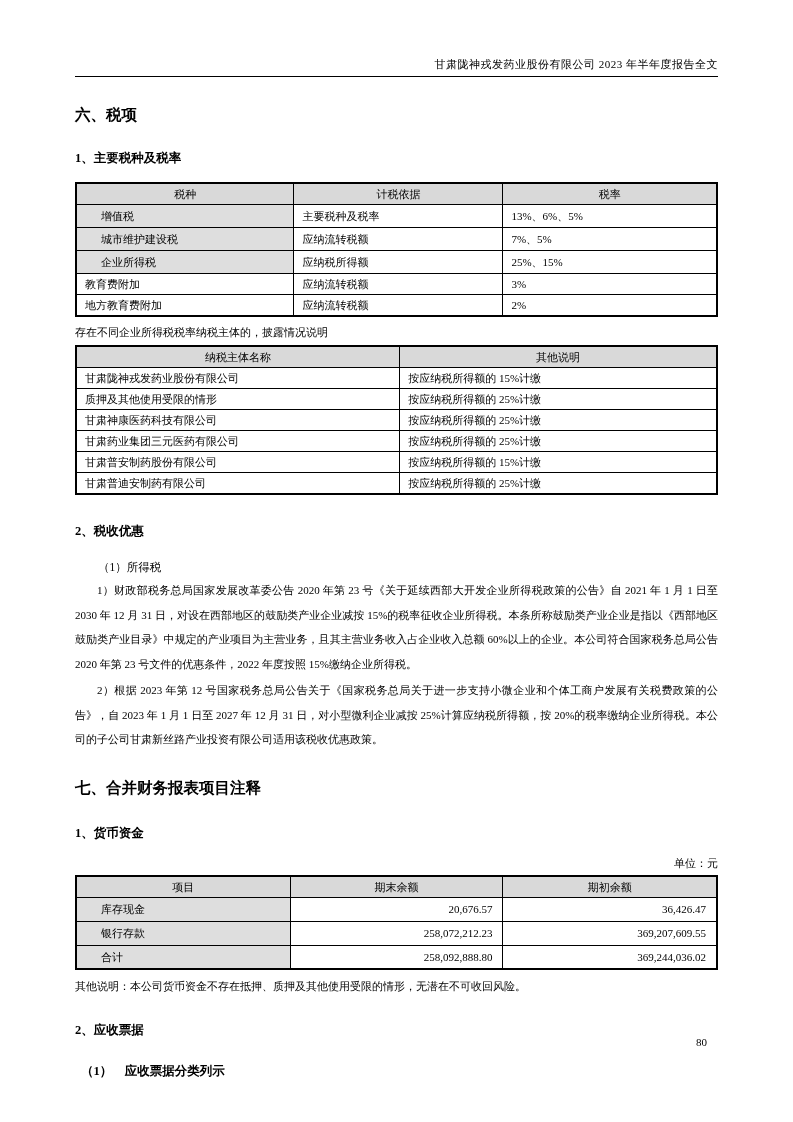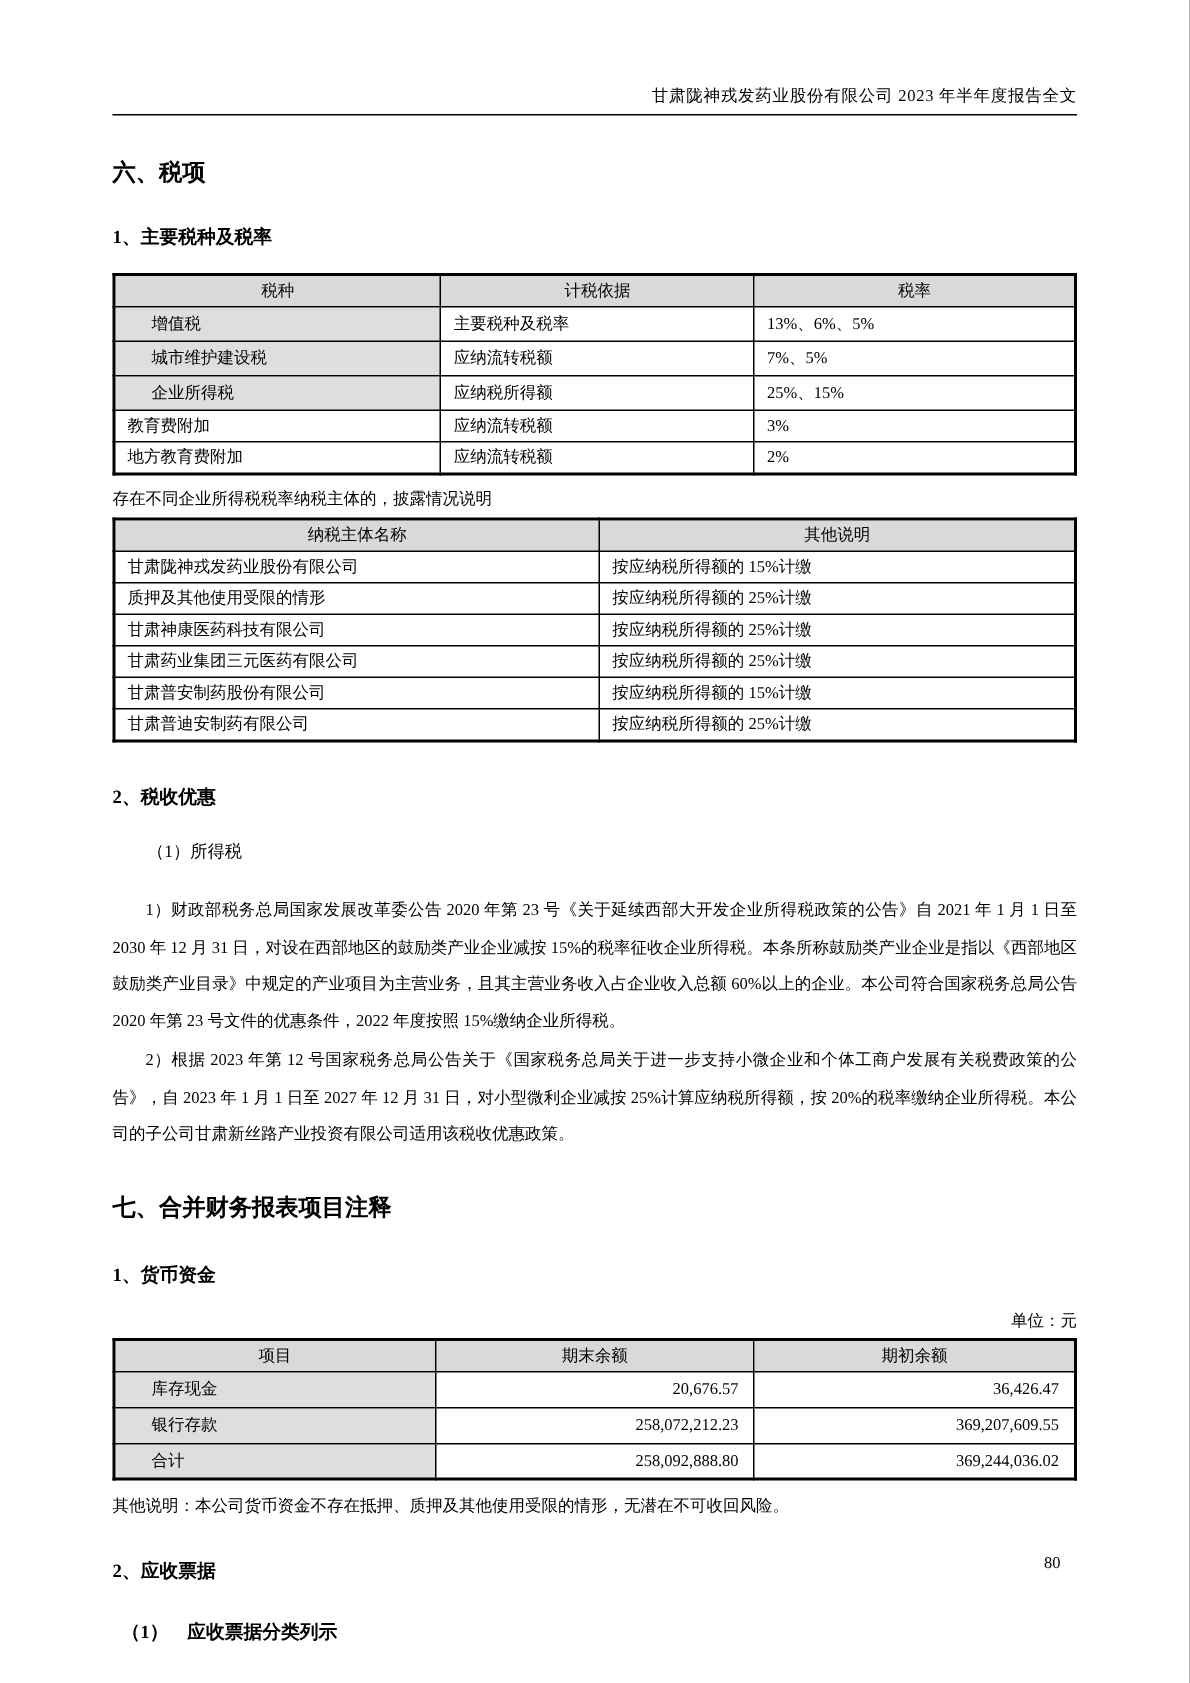--- a/index.html
+++ b/index.html
@@ -164,21 +164,21 @@
       </tr>
       <tr>
         <td>甘肃普迪安制药有限公司</td>
         <td>按应纳税所得额的 25%计缴</td>
       </tr>
     </tbody>
       </table>
 
     <div class="h2 sub-h">2、税收优惠</div>
     <div class="sub-label">（1）所得税</div>
-    <div class="para" style="margin-top:20px;">1）财政部税务总局国家发展改革委公告 2020 年第 23 号《关于延续西部大开发企业所得税政策的公告》自 2021 年 1 月 1 日至 2030 年 12 月 31 日，对设在西部地区的鼓励类产业企业减按 15%的税率征收企业所得税。本条所称鼓励类产业企业是指以《西部地区鼓励类产业目录》中规定的产业项目为主营业务，且其主营业务收入占企业收入总额 60%以上的企业。本公司符合国家税务总局公告 2020 年第 23 号文件的优惠条件，2022 年度按照 15%缴纳企业所得税。</div>
+    <div class="para" style="margin-top:3px;">1）财政部税务总局国家发展改革委公告 2020 年第 23 号《关于延续西部大开发企业所得税政策的公告》自 2021 年 1 月 1 日至 2030 年 12 月 31 日，对设在西部地区的鼓励类产业企业减按 15%的税率征收企业所得税。本条所称鼓励类产业企业是指以《西部地区鼓励类产业目录》中规定的产业项目为主营业务，且其主营业务收入占企业收入总额 60%以上的企业。本公司符合国家税务总局公告 2020 年第 23 号文件的优惠条件，2022 年度按照 15%缴纳企业所得税。</div>
     <div class="para" style="margin-top:2px;">2）根据 2023 年第 12 号国家税务总局公告关于《国家税务总局关于进一步支持小微企业和个体工商户发展有关税费政策的公告》，自 2023 年 1 月 1 日至 2027 年 12 月 31 日，对小型微利企业减按 25%计算应纳税所得额，按 20%的税率缴纳企业所得税。本公司的子公司甘肃新丝路产业投资有限公司适用该税收优惠政策。</div>
 
     <div class="h1" style="margin-top:26px;">七、合并财务报表项目注释</div>
     <div class="h2" style="margin-top:26px;">1、货币资金</div>
     <div class="unit-line">单位：元</div>
 
     <table>
       <colgroup>
           <col style="width:33.4%">
           <col style="width:33.2%">

